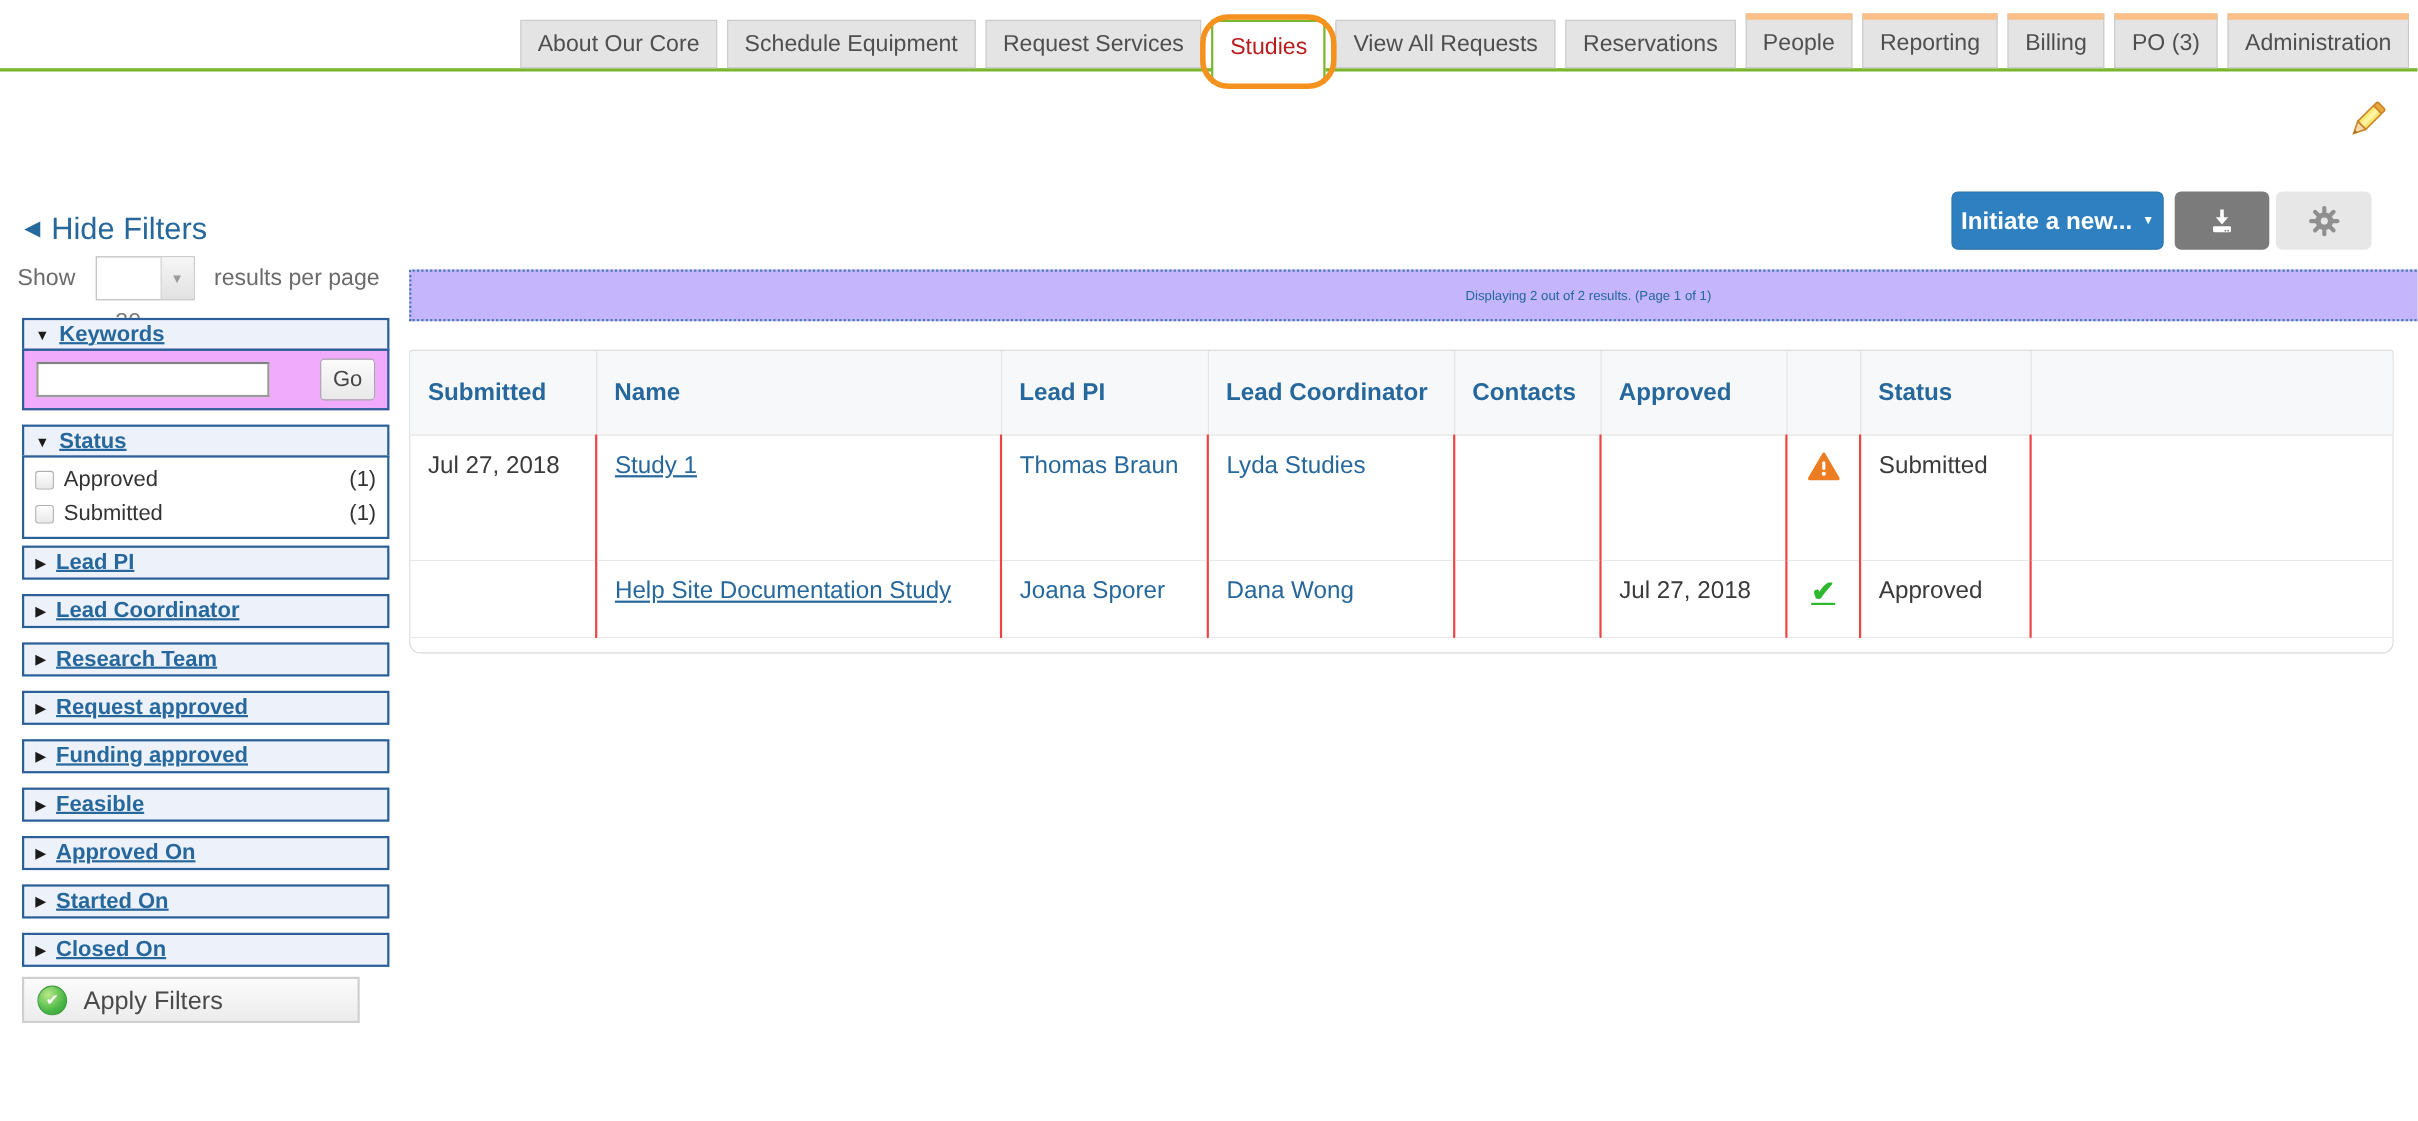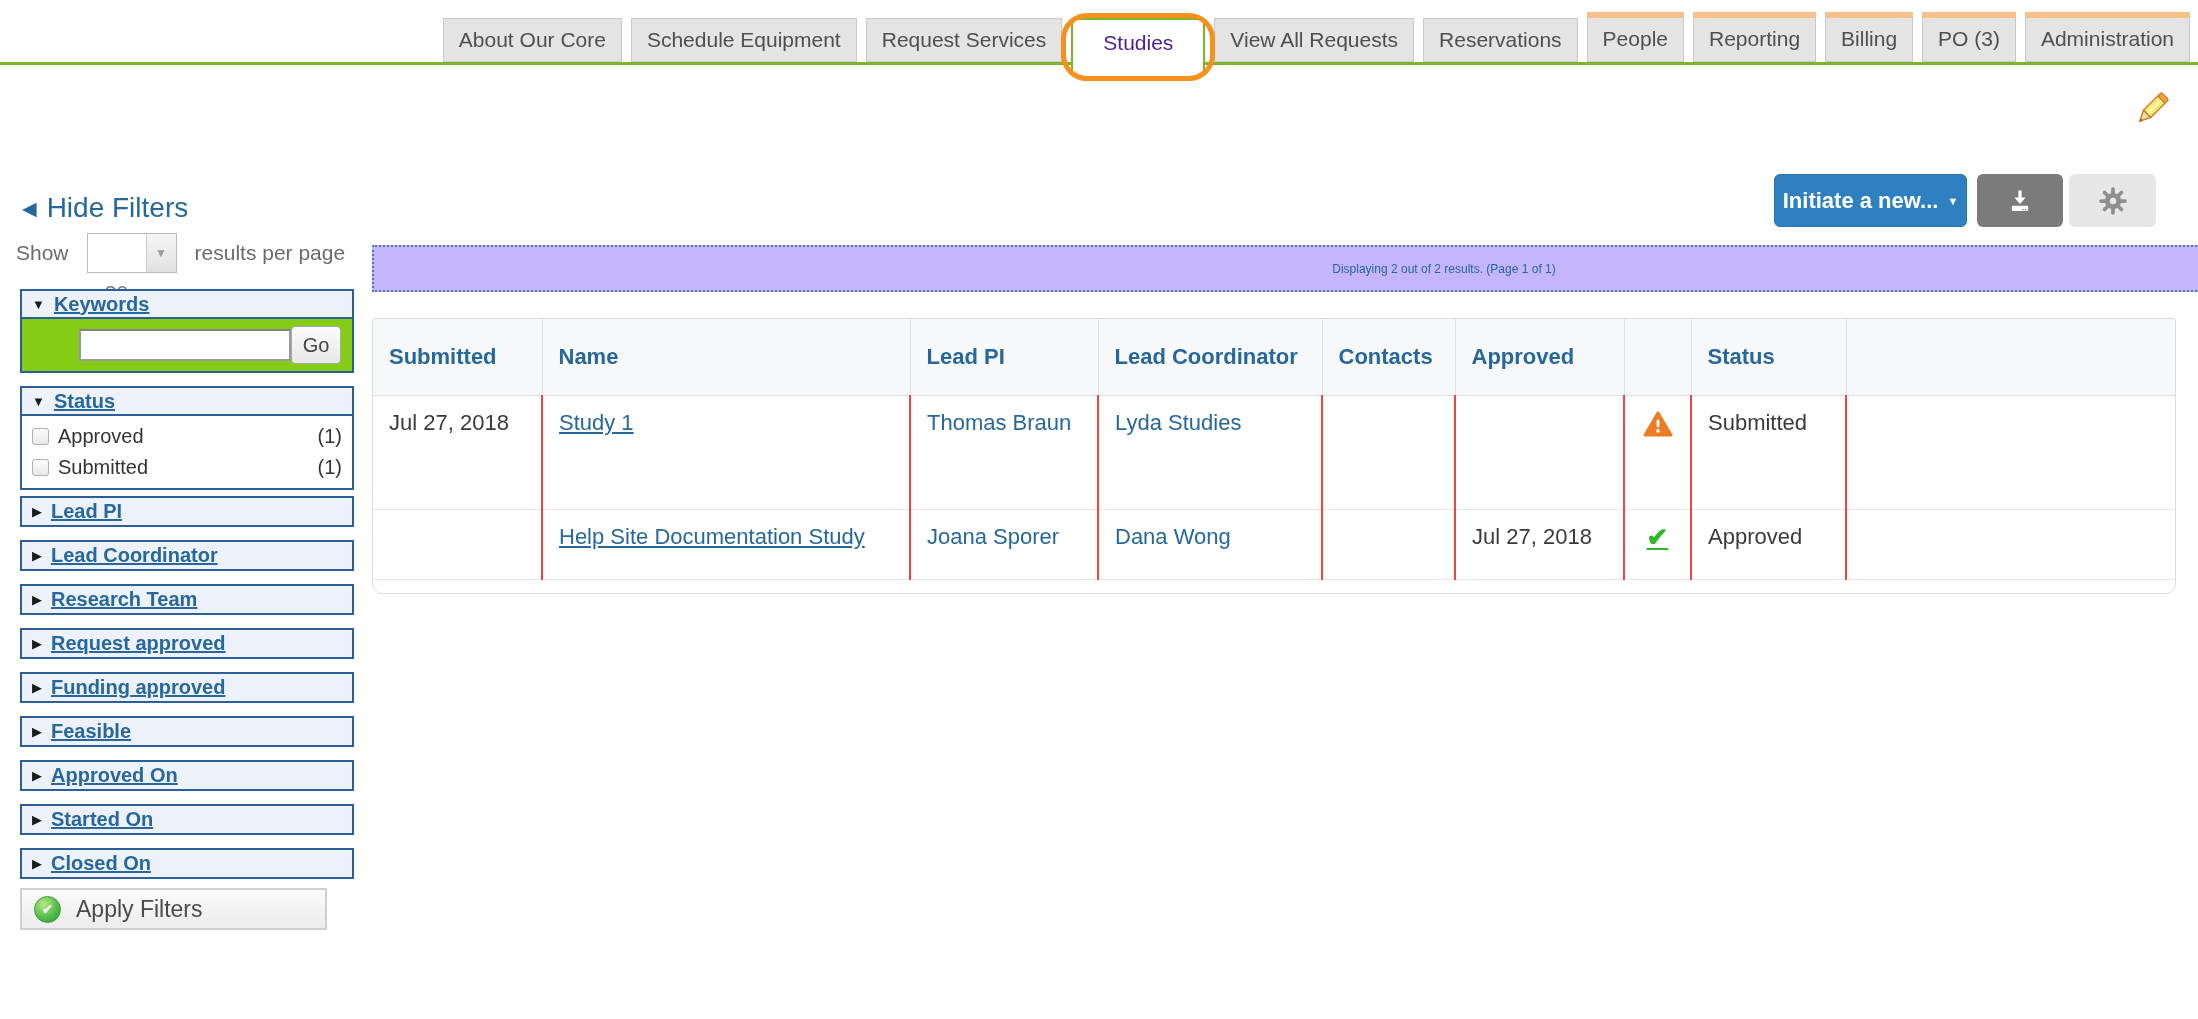--- a/index.html
+++ b/index.html
@@ -8,22 +8,22 @@
 
   
   #navbar{position:absolute;top:0;left:0;right:0;height:62px;background:#fff;
           border-bottom:3px solid #7ab62c;}
   #nav-tabs{position:absolute;right:8px;bottom:0;display:flex;align-items:flex-end;gap:9px;}
   .tab{height:44px;line-height:42px;box-sizing:border-box;background:#e4e4e4;
        border:1px solid #c9c9c9;padding:0 15px;font-size:21px;color:#4f4f4f;
        white-space:nowrap;cursor:pointer;}
   .tab.admin{border-top:6px solid #f9c189;height:50px;}
   .tab.active{position:relative;z-index:3;background:#fff;border:2px solid #7ab62c;
-       border-bottom:none;height:58px;margin-bottom:-14px;color:#4c1d95;line-height:46px;
-       padding:0 30px;}
+       border-bottom:none;height:58px;margin-bottom:-14px;color:#b91c1c;line-height:46px;
+       padding:0 15px;}
   .ring{position:absolute;left:-12px;right:-12px;top:-7px;bottom:-5px;
        border:5px solid #f5921e;border-radius:26px;pointer-events:none;}
 
   
   #pencil{position:absolute;left:2130px;top:86px;width:44px;height:46px;cursor:pointer;}
 
   
   #hide-filters{position:absolute;left:22px;top:192px;display:flex;align-items:center;
        gap:10px;color:#26679c;font-size:28px;cursor:pointer;}
   #hide-filters .arrow{font-size:19px;line-height:1;}
@@ -35,22 +35,22 @@
   #per-page-select .arrowbox{width:29px;background:linear-gradient(#f6f6f6,#e1e1e1);
        border-left:1px solid #ccc;display:flex;align-items:center;justify-content:center;
        color:#9a9a9a;font-size:12px;}
   .filter-box{box-sizing:border-box;width:334px;background:#edf1fa;border:2px solid #2a5f97;
        display:flex;align-items:center;gap:9px;padding:0 10px;cursor:pointer;}
   .caret{color:#1b1b1b;font-size:13px;line-height:1;}
   .filter-label{color:#26679c;font-weight:bold;font-size:20px;text-decoration:underline;
        white-space:nowrap;}
   #keywords-header{position:absolute;left:20px;top:289px;height:30px;}
   #keywords-body{position:absolute;left:20px;top:317px;width:334px;height:56px;
-       box-sizing:border-box;background:#84cc16;border:2px solid #2a5f97;display:flex;
-       align-items:center;justify-content:flex-end;padding:0 11px;}
+       box-sizing:border-box;background:#f0abfc;border:2px solid #2a5f97;display:flex;
+       align-items:center;justify-content:space-between;padding:0 11px;}
   #keywords-input{width:212px;height:32px;box-sizing:border-box;border:2px solid #9a9a9a;
        border-top-color:#808080;font-size:19px;padding:0 6px;font-family:inherit;}
   #go-button{width:50px;height:38px;border:1px solid #a8a8a8;border-radius:4px;
        background:linear-gradient(#fbfbfb,#e8e8e8);color:#444;font-size:20px;cursor:pointer;
        font-family:inherit;}
   #status-header{position:absolute;left:20px;top:386px;height:30px;}
   #status-options{position:absolute;left:20px;top:414px;width:334px;height:76px;
        box-sizing:border-box;background:#fff;border:2px solid #2a5f97;display:flex;
        flex-direction:column;justify-content:space-evenly;padding:0 10px;}
   .status-option{display:flex;align-items:center;gap:9px;font-size:20px;color:#333;}

